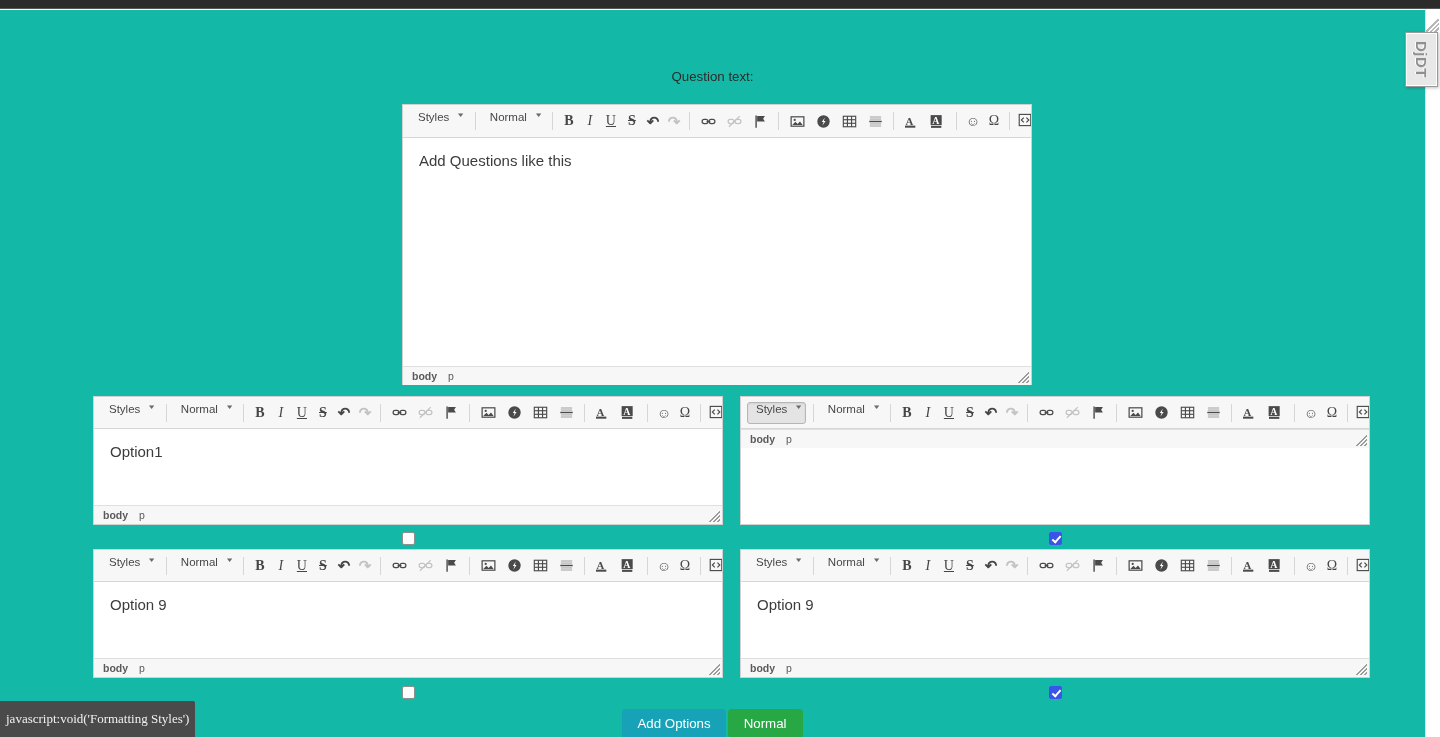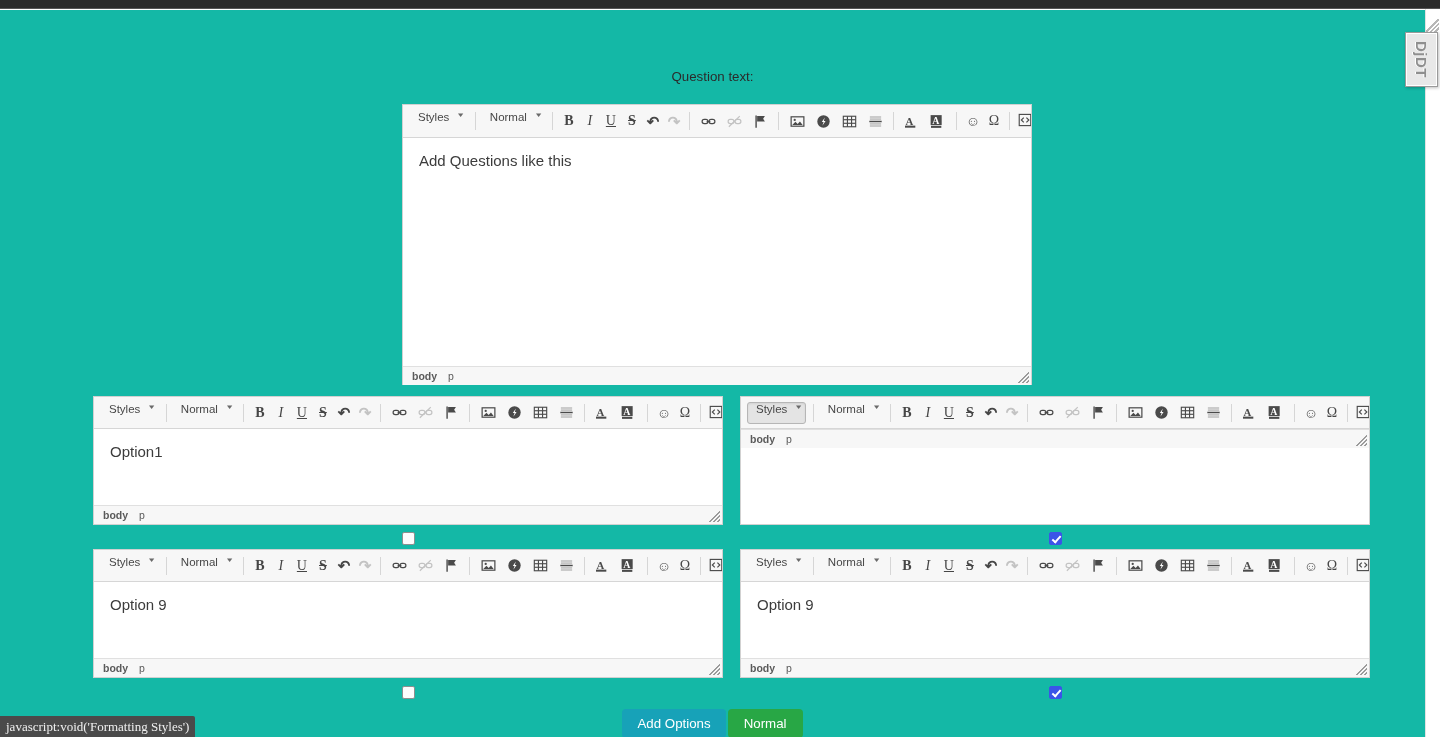--- a/index.html
+++ b/index.html
@@ -229,21 +229,21 @@
     cursor: pointer;
     line-height: 1.15;
   }
   #btn-add-options { background: #17a2b8; }
   #btn-submit { background: #28a745; padding: 7px 16px; }
 
   
   #status-bar {
     position: absolute;
     left: 0; bottom: 0;
-    height: 21px;
+    height: 36px;
     background: #4a4a4a;
     color: #f0f0f0;
     font-family: "Liberation Serif", serif;
     font-size: 13px;
     display: flex;
     align-items: center;
     padding: 0 6px;
     border-top-right-radius: 2px;
     white-space: nowrap;
     z-index: 50;

